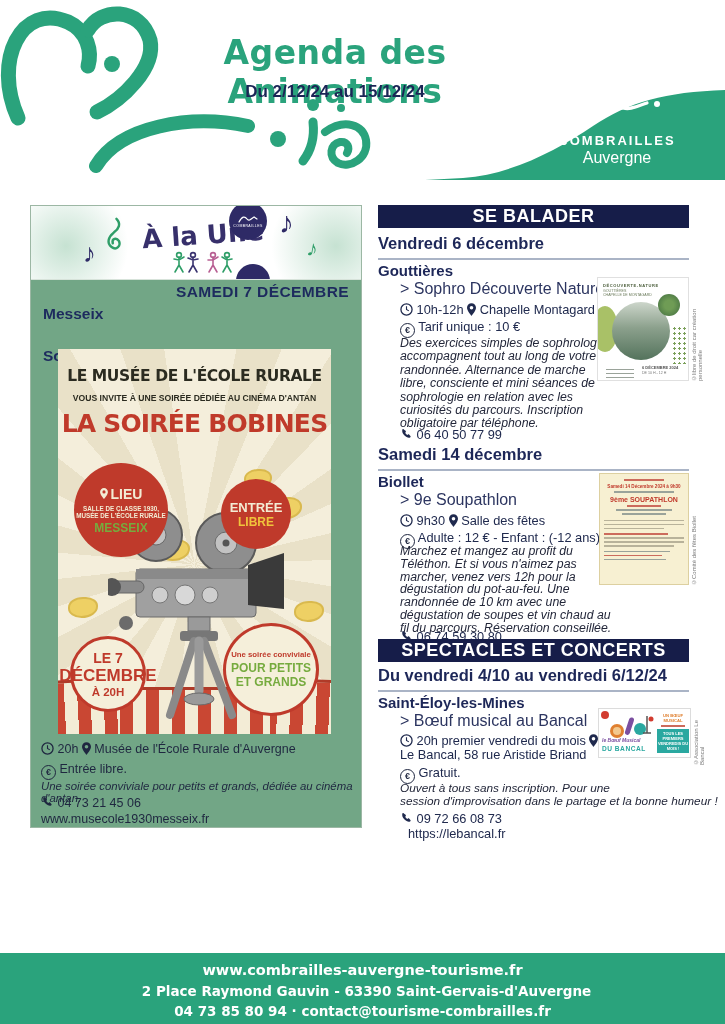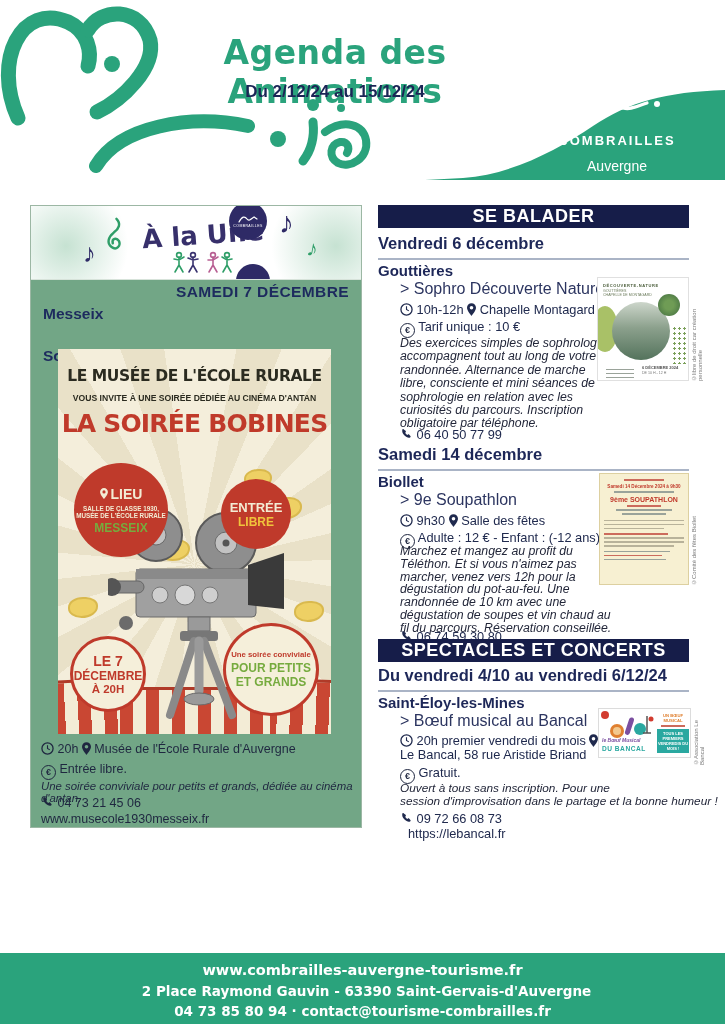--- a/index.html
+++ b/index.html
@@ -6,21 +6,21 @@
   body{width:725px;height:1024px;position:relative;background:#ffffff;
        font-family:"Liberation Sans",sans-serif;overflow:hidden;}
   .abs{position:absolute;}
   
   .page-title{left:135px;top:33px;width:400px;text-align:center;
     font-family:"DejaVu Sans",sans-serif;font-size:33px;font-weight:800;color:#2aa37c;letter-spacing:.5px;}
   .date-range{left:135px;top:82px;width:400px;text-align:center;font-size:17px;font-weight:700;color:#1b2556;}
   .swoosh{right:0;top:84px;}
   .logo{left:553px;top:100px;width:128px;text-align:center;color:#fff;}
   .logo-name{font-size:13px;font-weight:700;letter-spacing:2px;margin-top:3px;}
-  .logo-region{font-size:14px;margin-top:10px;}
+  .logo-region{font-size:16px;margin-top:1px;}
   
   .card{left:30px;top:205px;width:332px;height:623px;background:#72a686;border:1px solid #9cb7a4;box-sizing:border-box;}
   .banner{position:absolute;left:0;top:0;width:330px;height:73px;background:#ffffff;overflow:hidden;border-bottom:1px solid #d7e3da;}
   .blob{position:absolute;border-radius:50%;}
   .alaune{position:absolute;left:92px;top:14px;width:160px;text-align:center;
     font-family:"DejaVu Sans",sans-serif;font-size:26px;font-weight:800;color:#37306b;transform:rotate(-4deg);}
   .navy-circle{position:absolute;background:#2e2a66;border-radius:50%;display:flex;flex-direction:column;align-items:center;justify-content:center;color:#fff;}
   .note{position:absolute;font-size:24px;}
   .card-date{position:absolute;left:0;top:77px;width:318px;text-align:right;font-size:15.5px;font-weight:800;color:#1d2a5e;letter-spacing:.4px;}
   .card-city{position:absolute;left:12px;top:99px;font-size:15.5px;font-weight:800;color:#1d2a5e;}
@@ -199,21 +199,21 @@
           </svg>
         <span>LIEU</span>
       </div>
       <div style="font-size:6.3px;font-weight:800;margin-top:3px;">SALLE DE CLASSE 1930,</div>
       <div style="font-size:6.3px;font-weight:800;">MUSÉE DE L'ÉCOLE RURALE</div>
       <div style="font-size:12px;font-weight:800;color:#76ab3e;margin-top:2px;">MESSEIX</div>
     </div>
 
     <div class="pcircle c-cream" style="left:12px;top:287px;width:76px;height:76px;">
       <div style="font-size:14px;font-weight:800;">LE 7</div>
-      <div style="font-size:12px;font-weight:800;">DÉCEMBRE</div>
+      <div style="font-size:17px;font-weight:800;">DÉCEMBRE</div>
       <div style="font-size:11.5px;font-weight:800;">À 20H</div>
     </div>
 
     <div class="pcircle c-cream" style="left:165px;top:274px;width:96px;height:93px;">
       <div style="font-size:7.8px;font-weight:800;">Une soirée conviviale</div>
       <div style="font-size:12px;font-weight:800;color:#76ab3e;margin-top:2px;">POUR PETITS</div>
       <div style="font-size:12px;font-weight:800;color:#76ab3e;">ET GRANDS</div>
     </div>
   </div>
 

